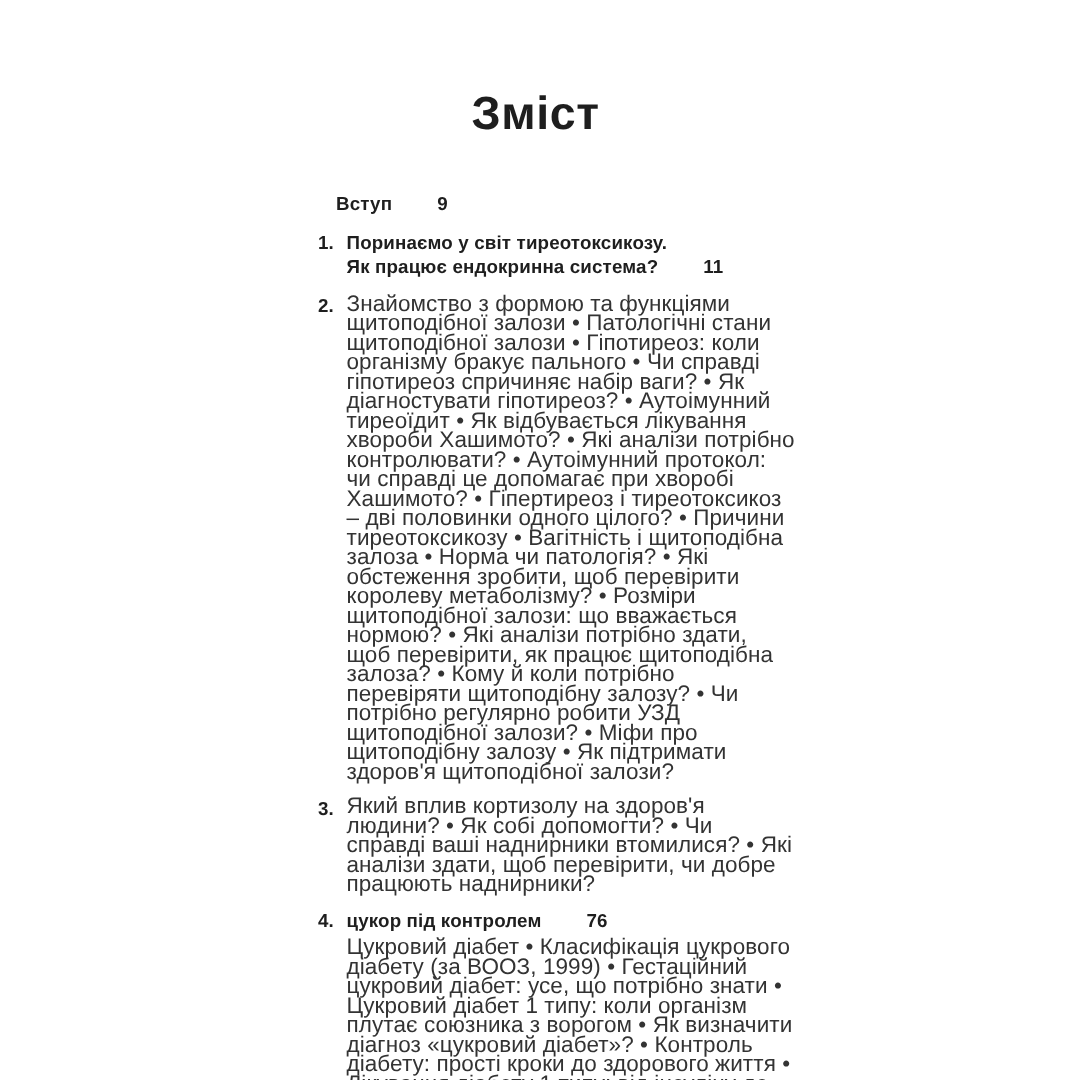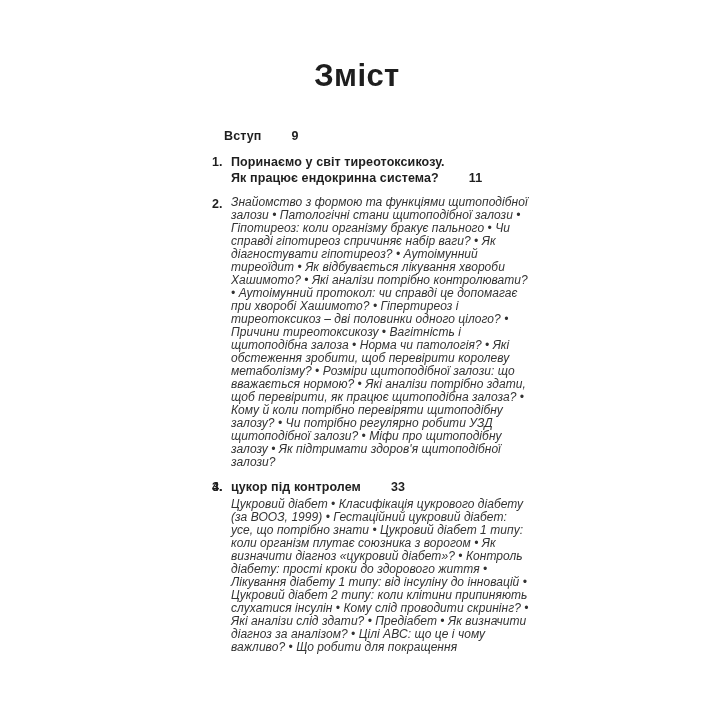--- a/index.html
+++ b/index.html
@@ -59,26 +59,25 @@
     letter-spacing: 0.1px;
   }
   .pagenum {
     display: inline-block;
     margin-left: 30px;
     font-weight: bold;
     color: #1e1e1e;
   }
   .body {
     margin: 3px 0 0 0;
-    font-size: 12px;
+    font-size: 15px;
     line-height: 13px;
     font-weight: normal;
     color: #333333;
     letter-spacing: 0.05px;
-    font-style: italic;
   }
 </style>
 </head>
 <body>
 
 <div class="page">
   <h1 class="title">Зміст</h1>
   <div class="toc" id="toc">
       <div class="entry no-num">
         <div class="head-line">Вступ<span class="pagenum">9</span></div>
@@ -87,20 +86,21 @@
         <span class="num">1.</span>
         <div class="head-line">Поринаємо у світ тиреотоксикозу.</div>
         <div class="head-line">Як працює ендокринна система?<span class="pagenum">11</span></div>
       </div>
       <div class="entry">
         <span class="num">2.</span>
         <p class="body">Знайомство з формою та функціями щитоподібної залози • Патологічні стани щитоподібної залози • Гіпотиреоз: коли організму бракує пального • Чи справді гіпотиреоз спричиняє набір ваги? • Як діагностувати гіпотиреоз? • Аутоімунний тиреоїдит • Як відбувається лікування хвороби Хашимото? • Які аналізи потрібно контролювати? • Аутоімунний протокол: чи справді це допомагає при хворобі Хашимото? • Гіпертиреоз і тиреотоксикоз – дві половинки одного цілого? • Причини тиреотоксикозу • Вагітність і щитоподібна залоза • Норма чи патологія? • Які обстеження зробити, щоб перевірити королеву метаболізму? • Розміри щитоподібної залози: що вважається нормою? • Які аналізи потрібно здати, щоб перевірити, як працює щитоподібна залоза? • Кому й коли потрібно перевіряти щитоподібну залозу? • Чи потрібно регулярно робити УЗД щитоподібної залози? • Міфи про щитоподібну залозу • Як підтримати здоров'я щитоподібної залози?</p>
       </div>
       <div class="entry">
         <span class="num">3.</span>
+        <p class="body">Який вплив кортизолу на здоров'я людини? • Як собі допомогти? • Чи справді ваші наднирники втомилися? • Які аналізи здати, щоб перевірити, чи добре працюють наднирники?</p>
       </div>
       <div class="entry">
         <span class="num">4.</span>
-        <div class="head-line">цукор під контролем<span class="pagenum">33</span></div>
+        <div class="head-line">цукор під контролем<span class="pagenum">76</span></div>
         <p class="body">Цукровий діабет • Класифікація цукрового діабету (за ВООЗ, 1999) • Гестаційний цукровий діабет: усе, що потрібно знати • Цукровий діабет 1 типу: коли організм плутає союзника з ворогом • Як визначити діагноз «цукровий діабет»? • Контроль діабету: прості кроки до здорового життя • Лікування діабету 1 типу: від інсуліну до інновацій • Цукровий діабет 2 типу: коли клітини припиняють слухатися інсулін • Кому слід проводити скринінг? • Які аналізи слід здати? • Предіабет • Як визначити діагноз за аналізом? • Цілі АВС: що це і чому важливо? • Що робити для покращення</p>
       </div>
     </div>
 </div>
 
 </body></html>

